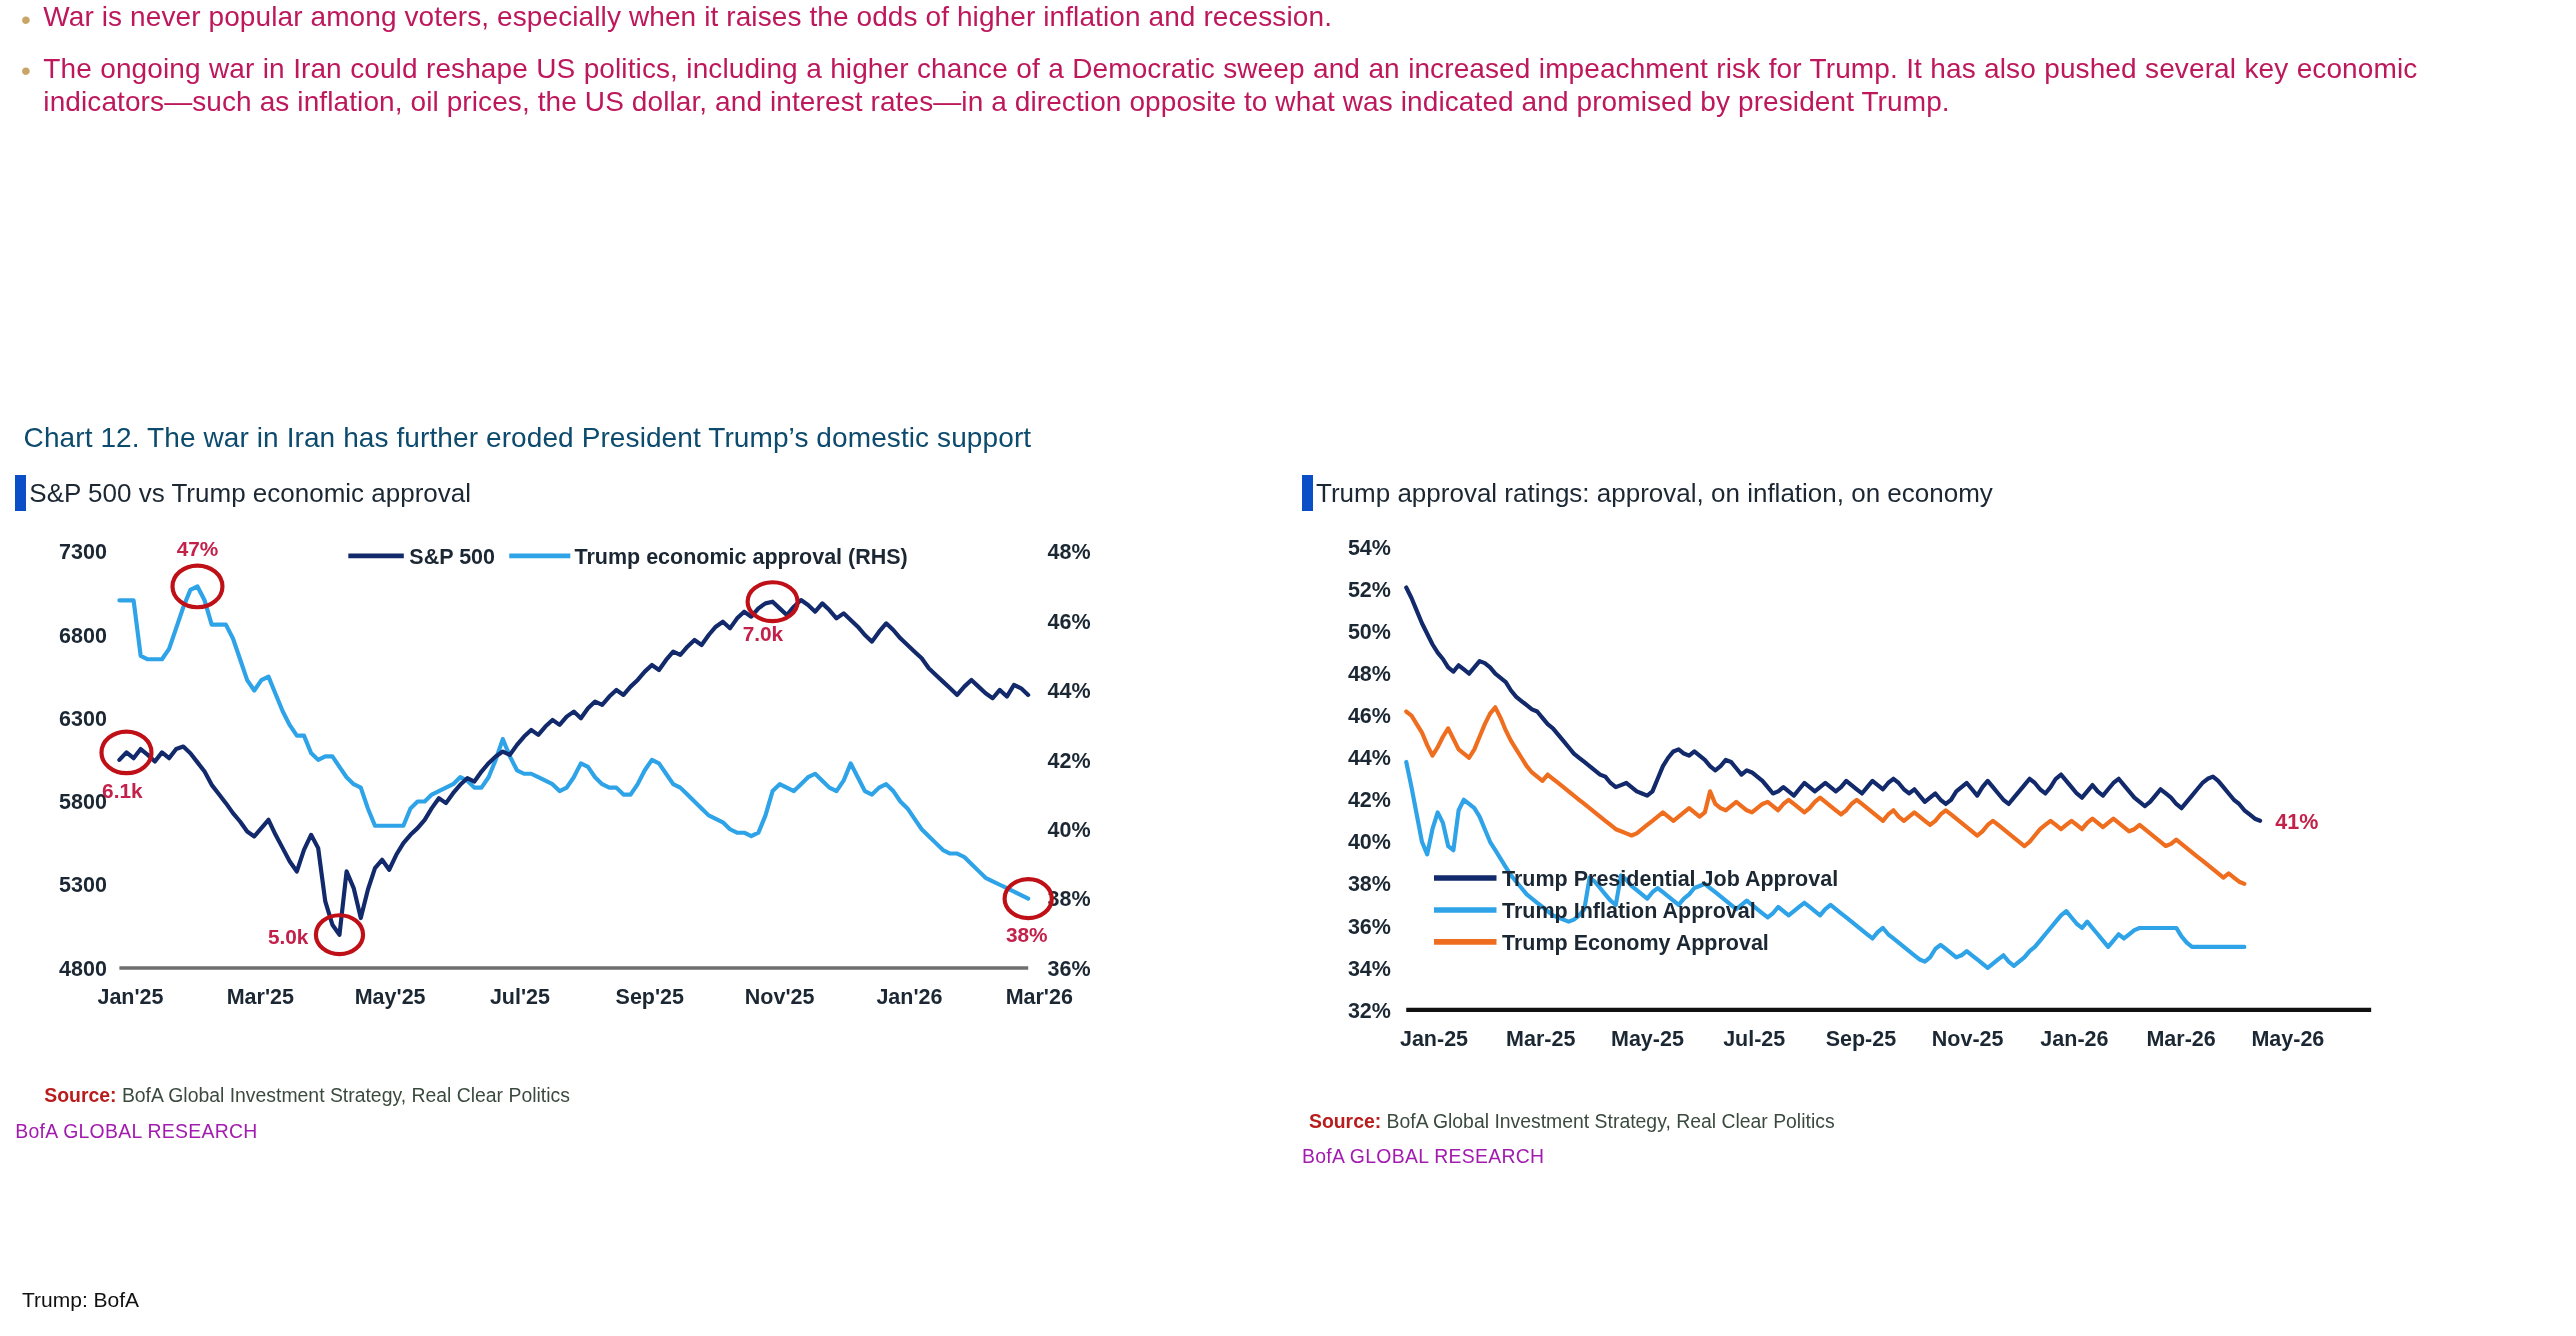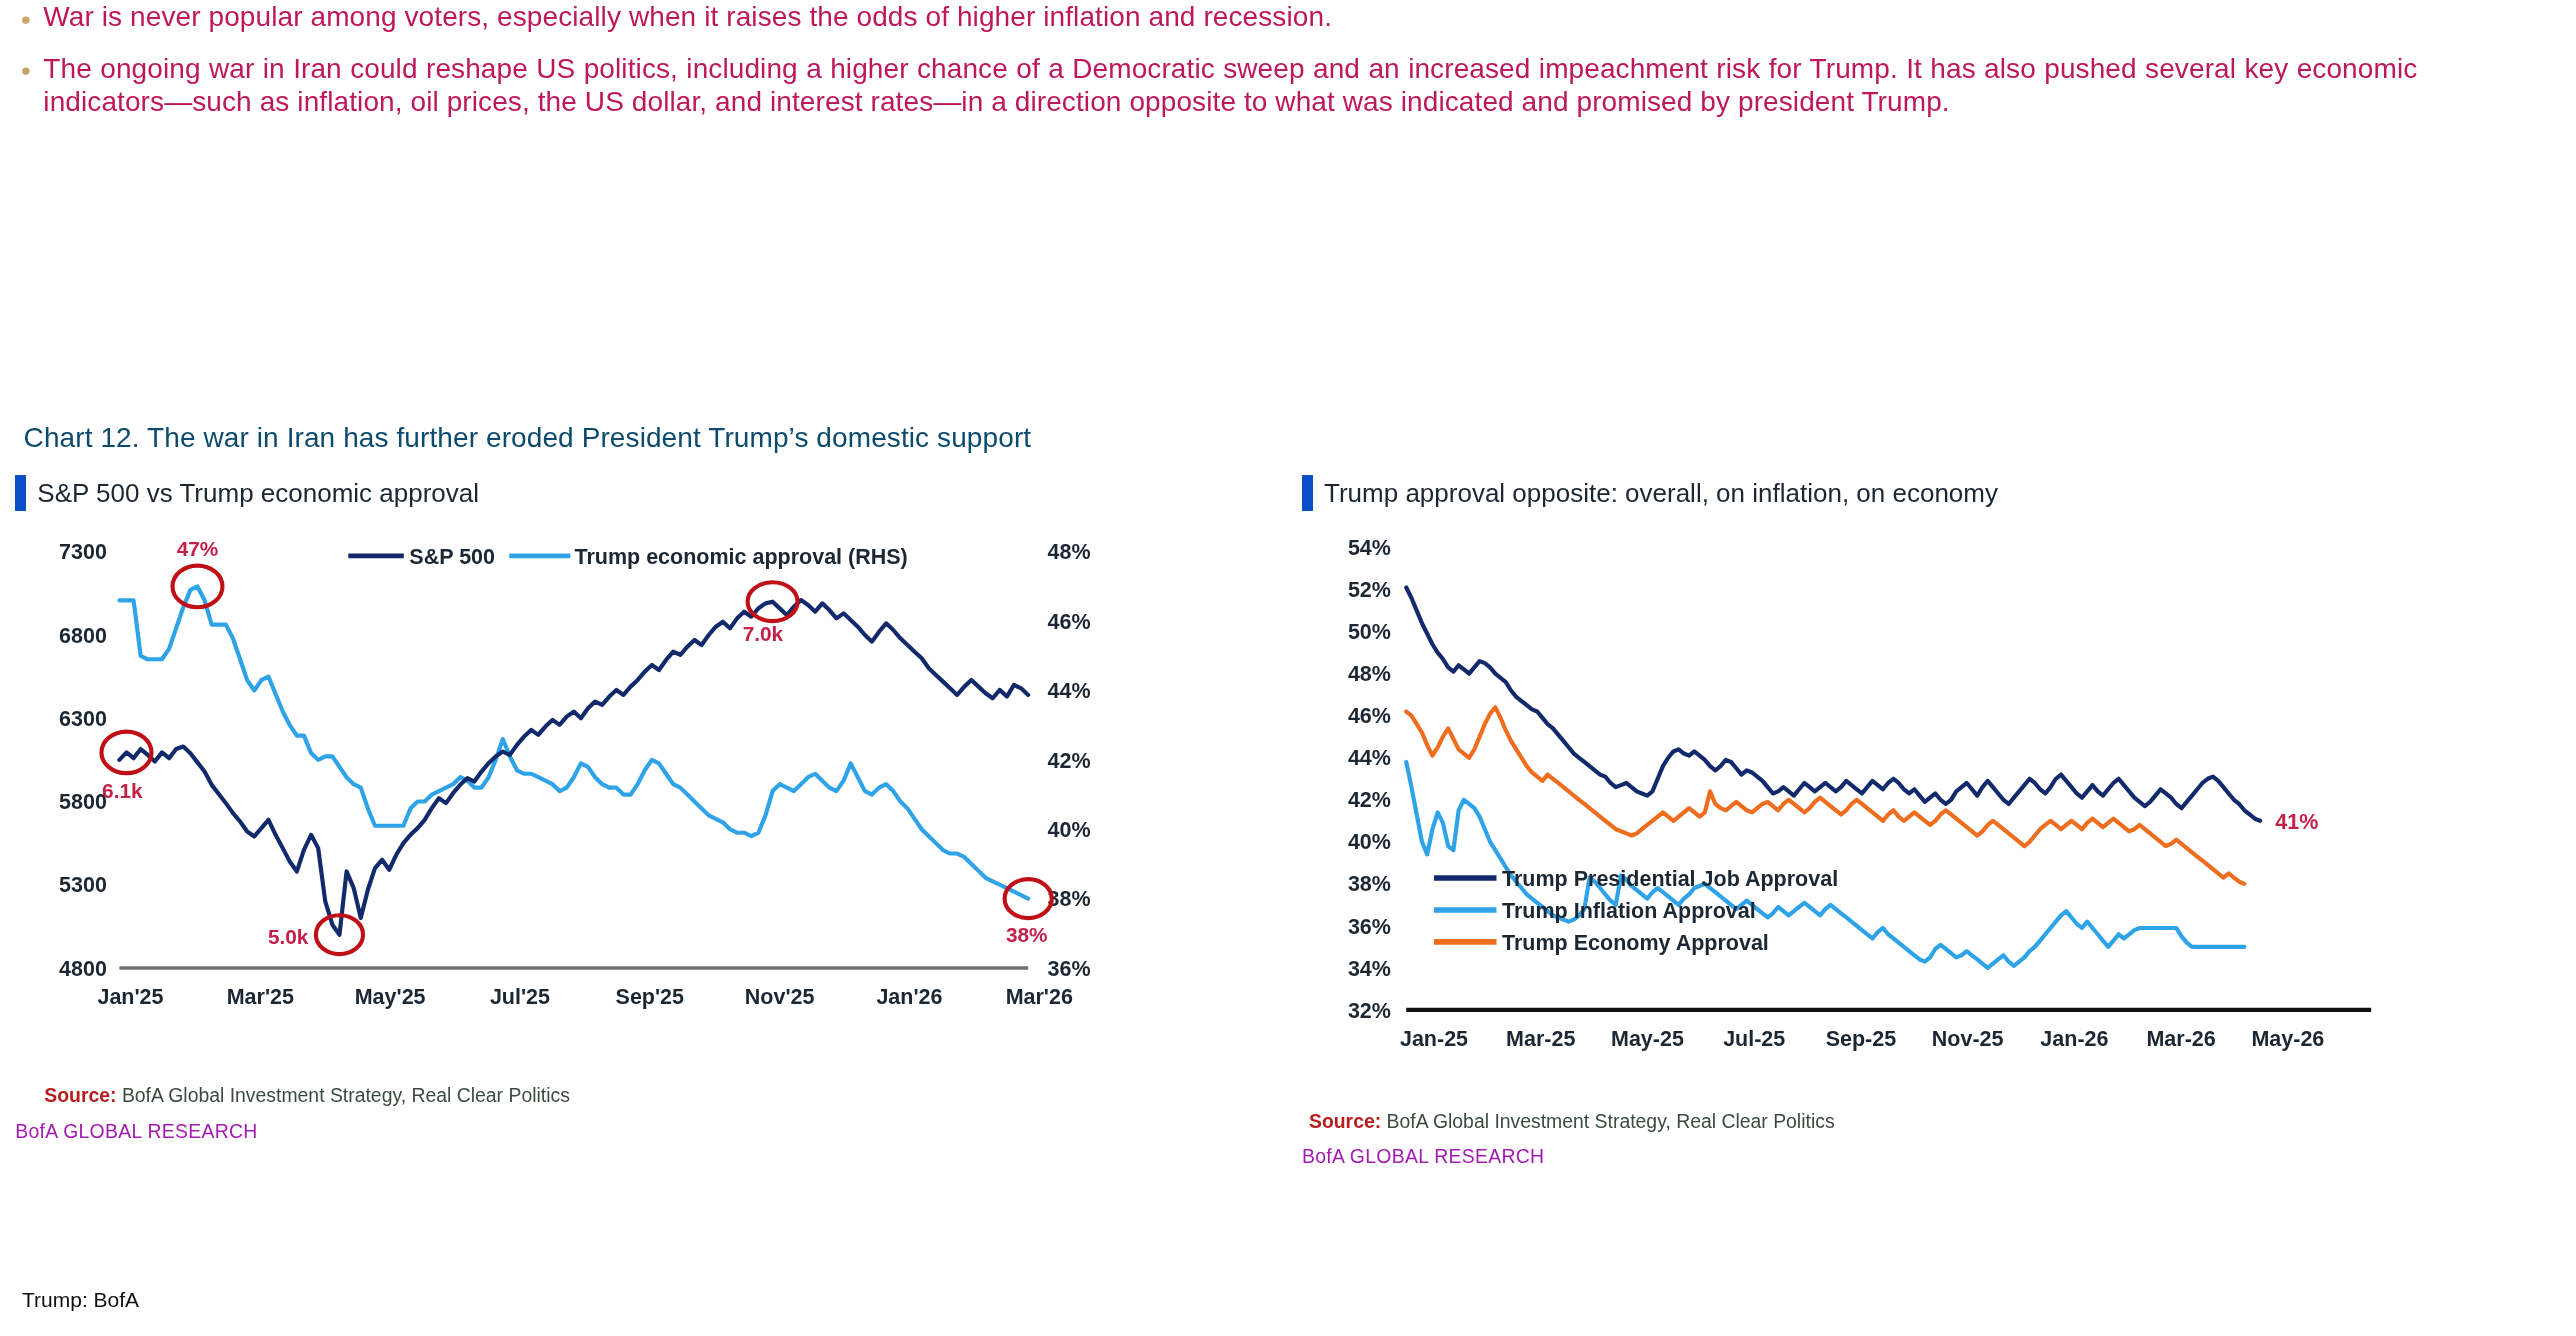--- a/index.html
+++ b/index.html
@@ -14,21 +14,21 @@
   .bullet.b1 .btxt{text-align:left;}
 
   
   #chart-title{position:absolute;left:23.6px;top:422px;font-size:28px;color:#0c4a6e;letter-spacing:0.1px;white-space:nowrap;}
 
   
   .panel{position:absolute;top:472px;}
   #panel-left{left:15.3px;width:1194px;}
   #panel-right{left:1302px;width:1243px;}
 
-  .panel-head{display:flex;align-items:center;gap:11px;height:42px;}
+  .panel-head{display:flex;align-items:center;gap:3px;height:42px;}
   .accent-bar{width:11px;height:36px;background:#0b4fc8;flex:0 0 auto;}
   .panel-head-text{font-size:26px;color:#1b2733;font-weight:500;white-space:nowrap;}
 
   .plot-wrap{position:relative;margin-top:9.7px;}
   svg{display:block;}
 
   .axis-lbl{font-family:"Liberation Sans",sans-serif;font-size:31px;font-weight:700;fill:#1b2733;}
   .axis-lbl-r{font-family:"Liberation Sans",sans-serif;font-size:31px;font-weight:700;fill:#1b2733;}
   .xtick{font-family:"Liberation Sans",sans-serif;font-size:31px;font-weight:700;fill:#1b2733;}
   .legend-t{font-family:"Liberation Sans",sans-serif;font-size:31px;font-weight:700;fill:#1b2733;}
@@ -111,21 +111,21 @@
   <div class="src" style="margin-top:5.6px;margin-left:29px;">
     <b>Source:</b>
     <span>BofA Global Investment Strategy, Real Clear Politics</span>
   </div>
   <div class="bofa" style="margin-top:12.5px;width:1131px;">BofA GLOBAL RESEARCH</div>
 </div>
 
 <div class="panel" id="panel-right">
   <div class="panel-head">
     <div class="accent-bar"></div>
-    <div class="panel-head-text">Trump approval opposite: overall, on inflation, on economy</div>
+    <div class="panel-head-text">Trump approval ratings: approval, on inflation, on economy</div>
   </div>
 
   <div class="plot-wrap">
     <svg id="svg-right" width="1222" height="597" viewBox="0 0 1760 860">
         <text x="128" y="45" class="axis-lbl" text-anchor="end">54%</text>
         <text x="128" y="105.54545454545462" class="axis-lbl" text-anchor="end">52%</text>
         <text x="128" y="166.090909090909" class="axis-lbl" text-anchor="end">50%</text>
         <text x="128" y="226.63636363636363" class="axis-lbl" text-anchor="end">48%</text>
         <text x="128" y="287.1818181818182" class="axis-lbl" text-anchor="end">46%</text>
         <text x="128" y="347.72727272727275" class="axis-lbl" text-anchor="end">44%</text>

